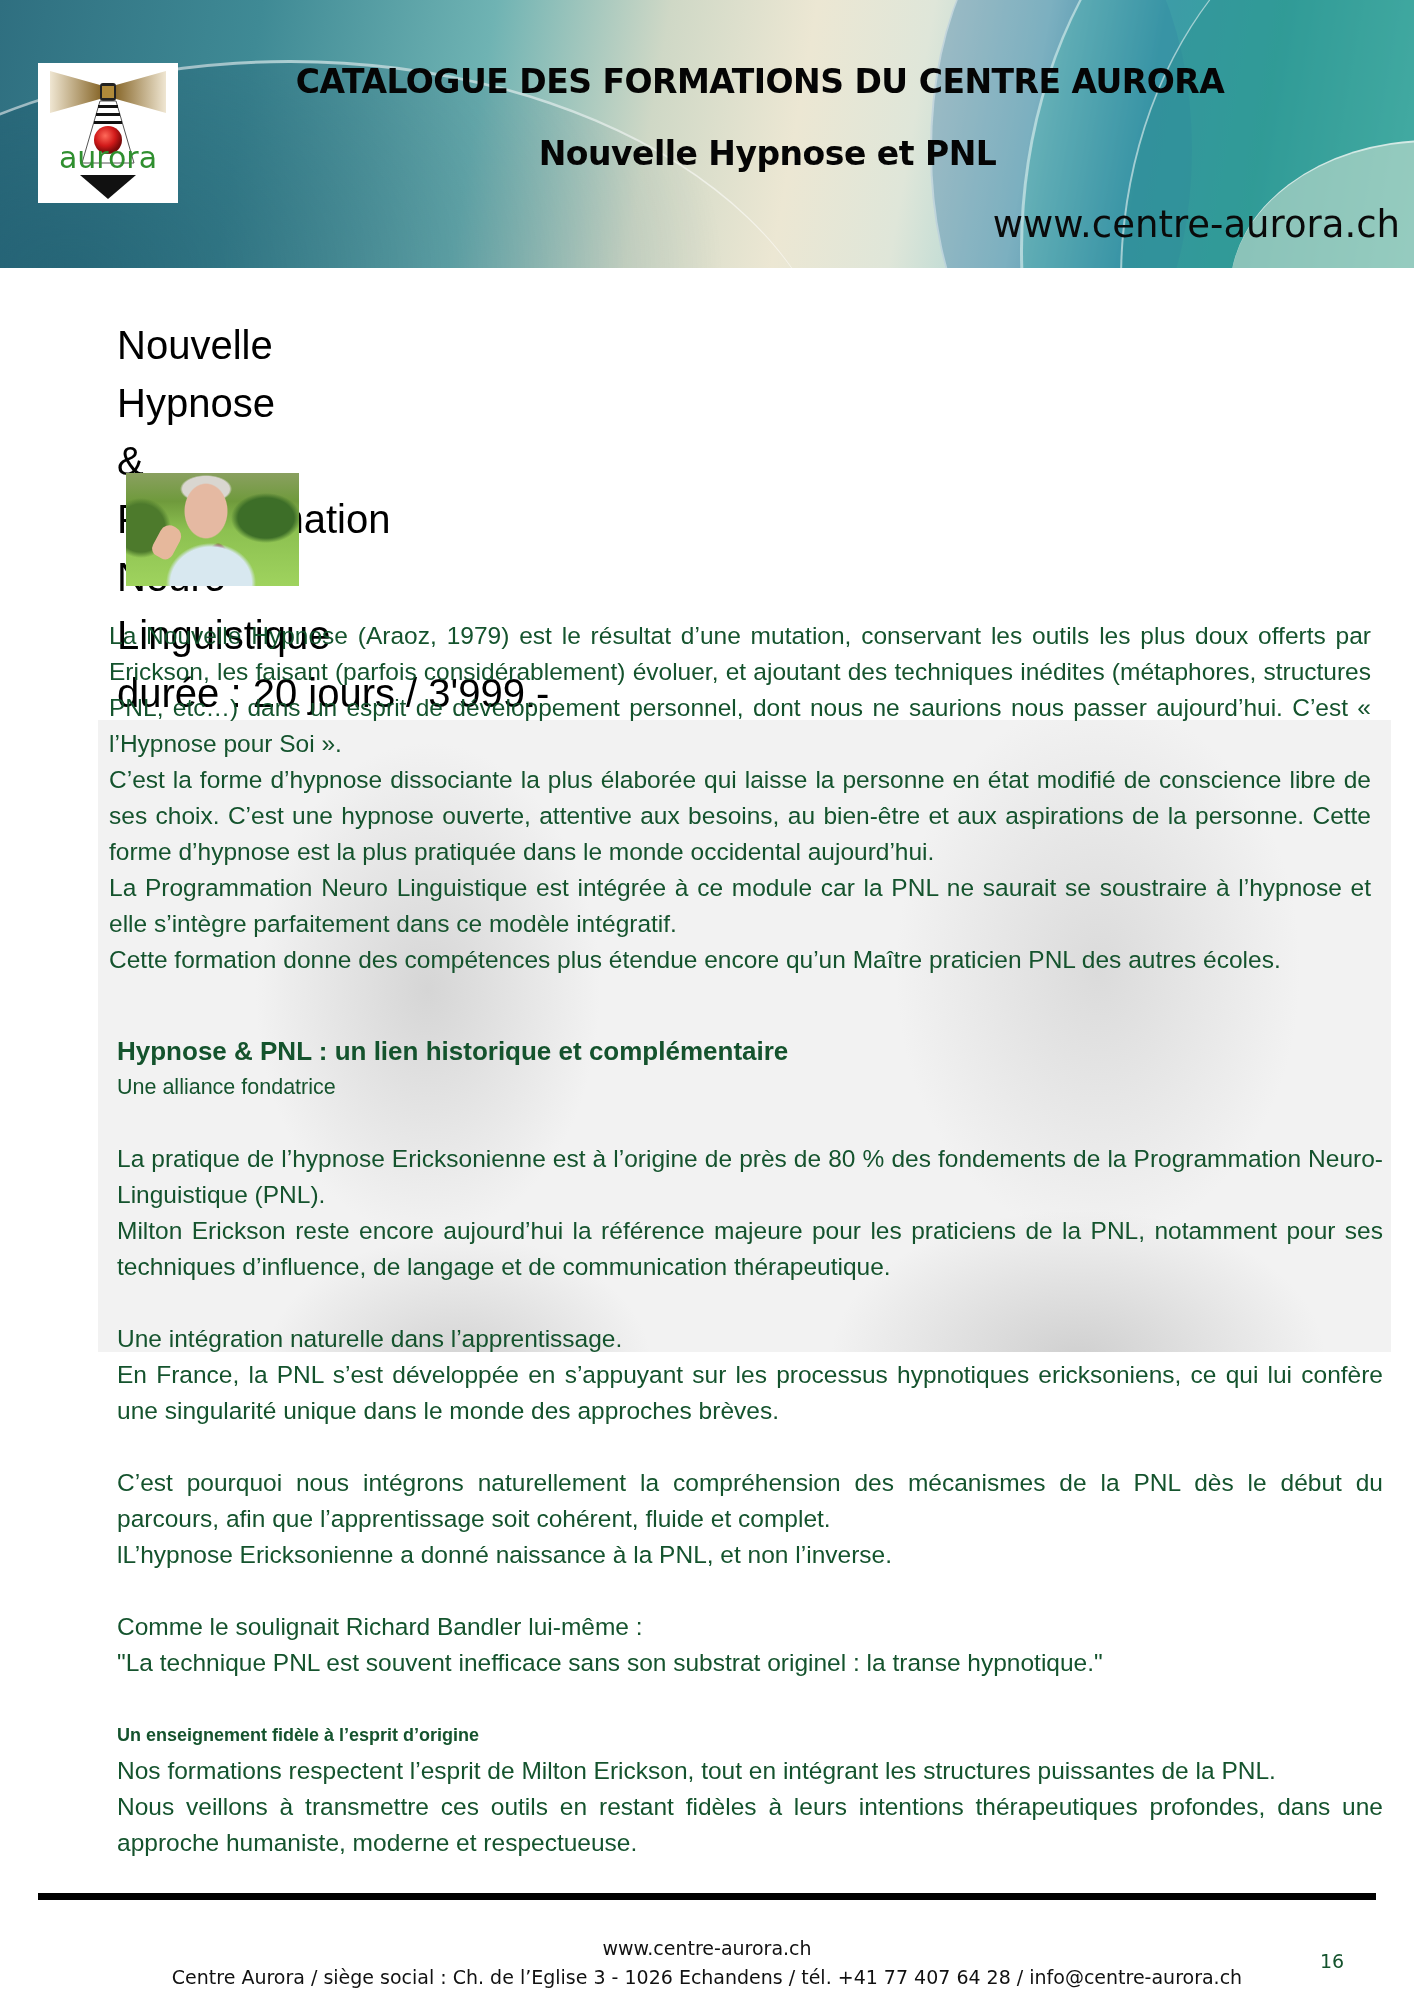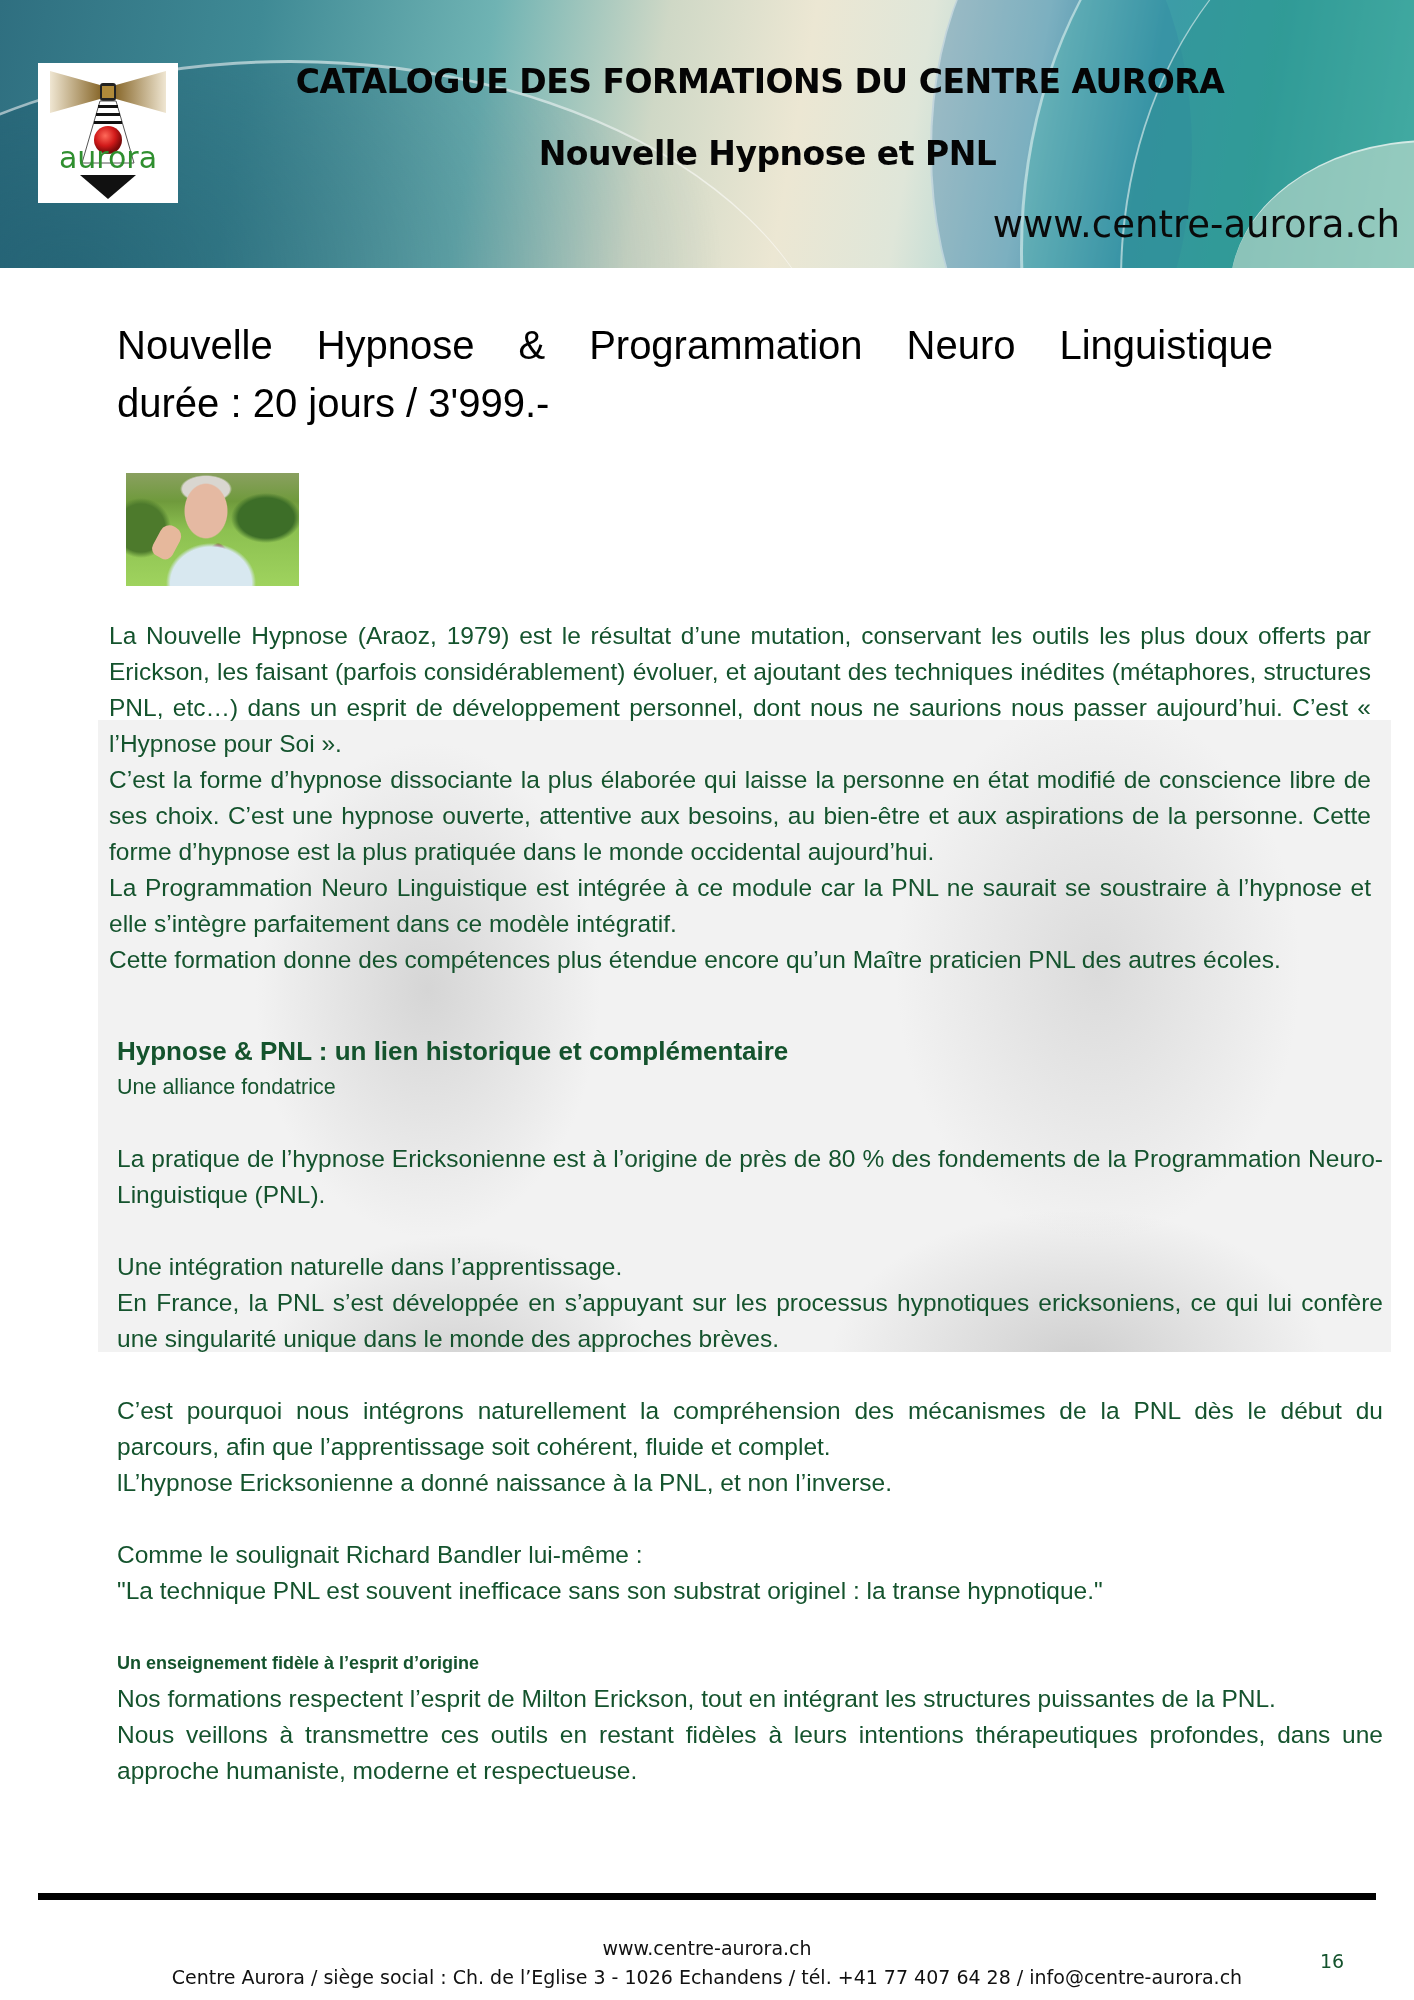--- a/index.html
+++ b/index.html
@@ -33,21 +33,21 @@
   }
   .banner-url {
     position: absolute; right: 14px; top: 203px;
     font-family: "DejaVu Sans", sans-serif; font-size: 37px; color: #0a0a0a;
   }
   
   .course-title {
     position: absolute; left: 117px; top: 316px; width: 1156px;
     font-size: 40px; line-height: 58px; color: #000;
   }
-  .course-title .line1 { display: flex; justify-content: space-between; }
+  .course-title .line1 { display: flex; justify-content: space-between; flex-direction: column; }
   .photo {
     position: absolute; left: 126px; top: 473px; width: 173px; height: 113px;
     overflow: hidden;
     background:
       radial-gradient(ellipse 22px 28px at 80px 38px, #e5b9a2 0 95%, transparent 100%),
       radial-gradient(ellipse 26px 14px at 80px 16px, #d9d6d0 0 90%, transparent 100%),
       radial-gradient(ellipse 45px 40px at 85px 110px, #d8e8f0 0 90%, transparent 100%),
       radial-gradient(ellipse 14px 30px at 92px 100px, #7c1c22 0 90%, transparent 100%),
       radial-gradient(ellipse 35px 25px at 140px 45px, #3d6e28 0 80%, transparent 100%),
       radial-gradient(ellipse 30px 30px at 15px 55px, #4d7a2c 0 80%, transparent 100%),
@@ -161,20 +161,21 @@
   <p>C’est la forme d’hypnose dissociante la plus élaborée qui laisse la personne en état modifié de conscience libre de ses choix. C’est une hypnose ouverte, attentive aux besoins, au bien-être et aux aspirations de la personne. Cette forme d’hypnose est la plus pratiquée dans le monde occidental aujourd’hui.</p>
   <p>La Programmation Neuro Linguistique est intégrée à ce module car la PNL ne saurait se soustraire à l’hypnose et elle s’intègre parfaitement dans ce modèle intégratif.</p>
   <p class="last-line">Cette formation donne des compétences plus étendue encore qu’un Maître praticien PNL des autres écoles.</p>
 </div>
 
 <div class="para section" style="top:1033px;">
   <p class="section-heading">Hypnose &amp; PNL : un lien historique et complémentaire</p>
   <p class="section-sub">Une alliance fondatrice</p>
   <div class="gap"></div>
   <p>La pratique de l’hypnose Ericksonienne est à l’origine de près de 80 % des fondements de la Programmation Neuro-Linguistique (PNL).</p>
+  <p>Milton Erickson reste encore aujourd’hui la référence majeure pour les praticiens de la PNL, notamment pour ses techniques d’influence, de langage et de communication thérapeutique.</p>
   <div class="gap"></div>
   <p>Une intégration naturelle dans l’apprentissage.</p>
   <p>En France, la PNL s’est développée en s’appuyant sur les processus hypnotiques ericksoniens, ce qui lui confère une singularité unique dans le monde des approches brèves.</p>
   <div class="gap"></div>
   <p>C’est pourquoi nous intégrons naturellement la compréhension des mécanismes de la PNL dès le début du parcours, afin que l’apprentissage soit cohérent, fluide et complet.</p>
   <p>lL’hypnose Ericksonienne a donné naissance à la PNL, et non l’inverse.</p>
   <div class="gap"></div>
   <p>Comme le soulignait Richard Bandler lui-même :</p>
   <p class="last-line">"La technique PNL est souvent inefficace sans son substrat originel : la transe hypnotique."</p>
   <div class="gap"></div>

